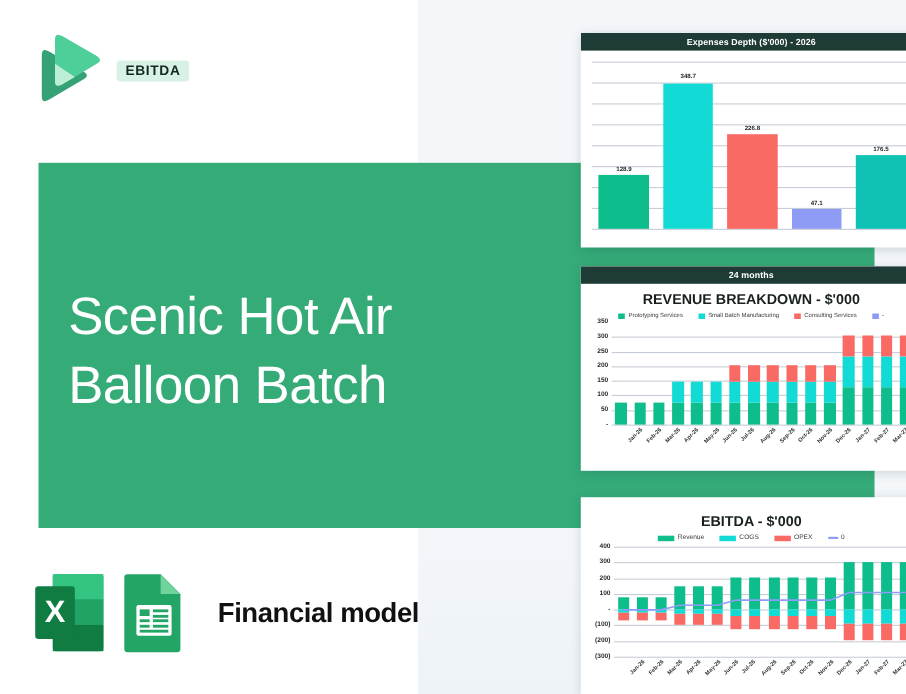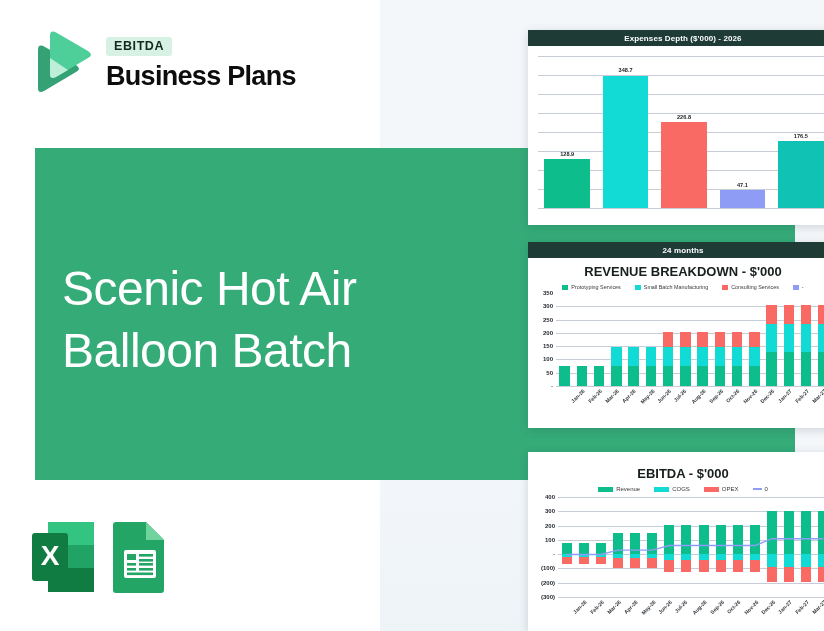--- a/index.html
+++ b/index.html
@@ -98,21 +98,20 @@
 <div id="brand">
   <div id="brand-mark">
     <svg width="64" height="68" viewBox="0 0 64 68">
       <path d="M10 22 L10 60 Q10 66 16 63 L48 44 Q54 41 48 37 L17 19 Q10 15 10 22 Z" fill="#35a276"></path>
       <path d="M22 8 L22 46 Q22 52 28 49 L60 30 Q66 27 60 23 L29 5 Q22 1 22 8 Z" fill="#4ecf9a"></path>
       <path d="M22 30 L22 46 Q22 52 28 49 L40 42 Z" fill="#bdeed7"></path>
     </svg>
   </div>
   <div id="brand-text">
     <span id="ready-badge">EBITDA</span>
-    <div id="brand-name">Business Plans</div>
   </div>
 </div>
 
 <h1 id="hero-title">Scenic Hot Air Balloon Batch</h1>
 
 <div id="footer">
   <div class="file-icon">
     <svg width="66" height="74" viewBox="0 0 66 74">
       <rect x="18" y="2" width="46" height="70" rx="3" fill="#21a366"></rect>
       <rect x="18" y="2" width="46" height="23" fill="#33c481"></rect>
@@ -130,20 +129,21 @@
       <rect x="17" y="34" width="9" height="6" fill="#23a566"></rect>
       <rect x="29" y="34" width="14" height="2.6" fill="#23a566"></rect>
       <rect x="29" y="39" width="14" height="2.6" fill="#23a566"></rect>
       <rect x="17" y="43" width="9" height="2.6" fill="#23a566"></rect>
       <rect x="29" y="43" width="14" height="2.6" fill="#23a566"></rect>
       <rect x="17" y="48" width="9" height="2.6" fill="#23a566"></rect>
       <rect x="29" y="48" width="14" height="2.6" fill="#23a566"></rect>
       <rect x="17" y="52.5" width="26" height="2.6" fill="#23a566"></rect>
     </svg>
   </div>
+  <div id="footer-label">Financial model</div>
 </div>
 
 <div class="card" id="card-expenses">
   <div class="card-banner">Expenses Depth ($'000) - 2026</div>
   <div class="plot" id="plot-expenses" style="margin:10px 8px 8px 10px;height:152px;">
       <div class="gridline" style="top: 0px; background: rgb(199, 205, 216);"></div>
       <div class="gridline" style="top: 19px; background: rgb(199, 205, 216);"></div>
       <div class="gridline" style="top: 38px; background: rgb(199, 205, 216);"></div>
       <div class="gridline" style="top: 57px; background: rgb(199, 205, 216);"></div>
       <div class="gridline" style="top: 76px; background: rgb(199, 205, 216);"></div>

